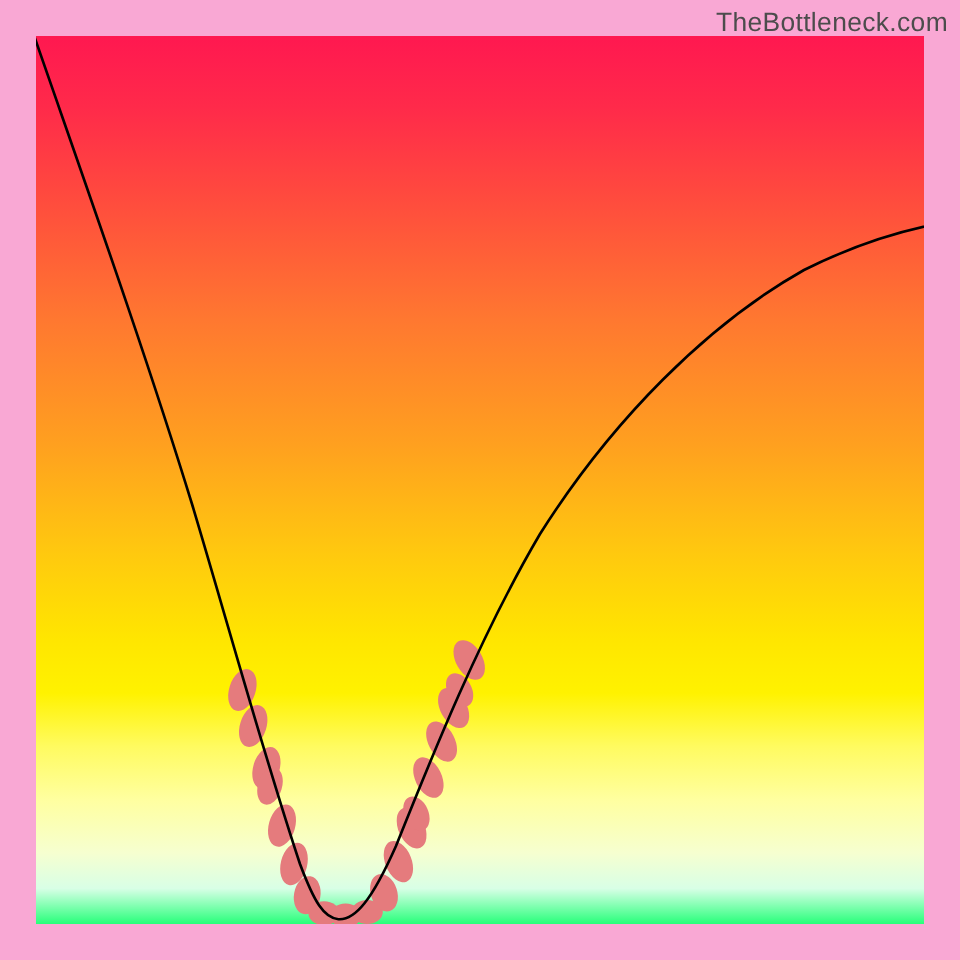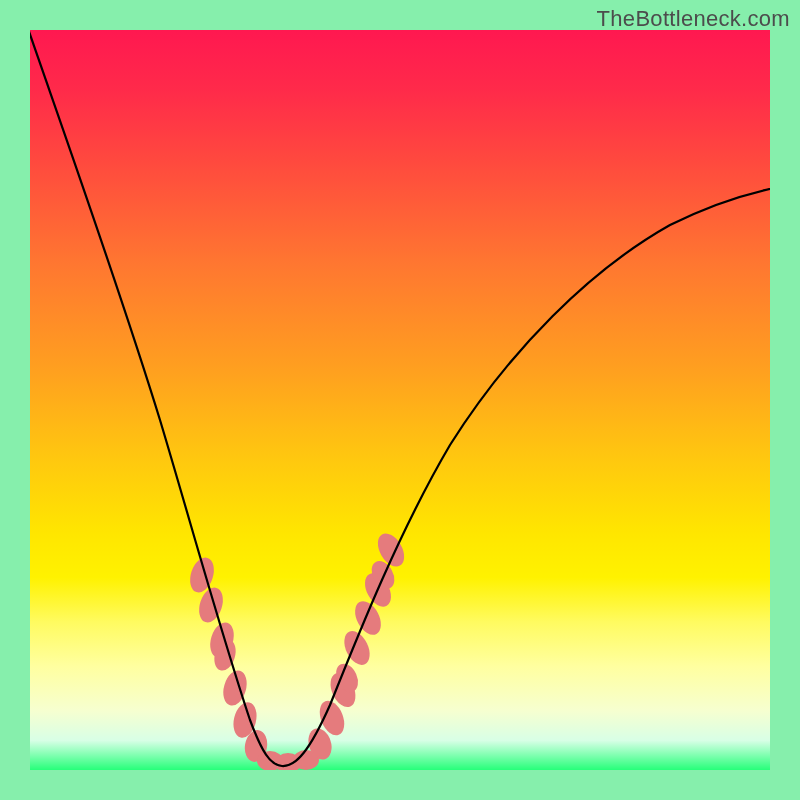--- a/index.html
+++ b/index.html
@@ -7,21 +7,21 @@
     padding: 0;
     width: 800px;
     height: 800px;
     background: #000;
     font-family: Arial, Helvetica, sans-serif;
   }
   .frame {
     position: relative;
     width: 800px;
     height: 800px;
-    background: #86efac;
+    background: #f9a8d4;
   }
   .watermark {
     position: absolute;
     top: 6px;
     right: 10px;
     color: #4c4c4c;
     font-size: 22px;
     font-weight: 500;
     letter-spacing: 0.3px;
     z-index: 5;

